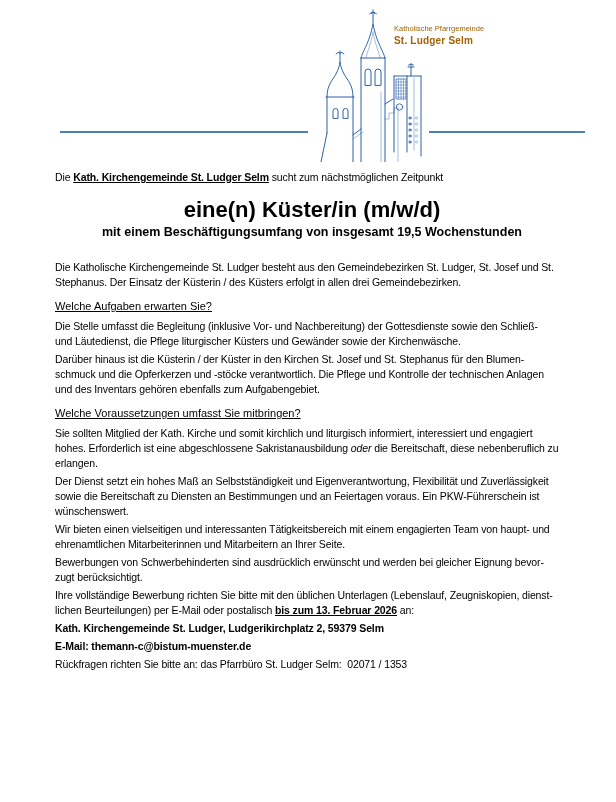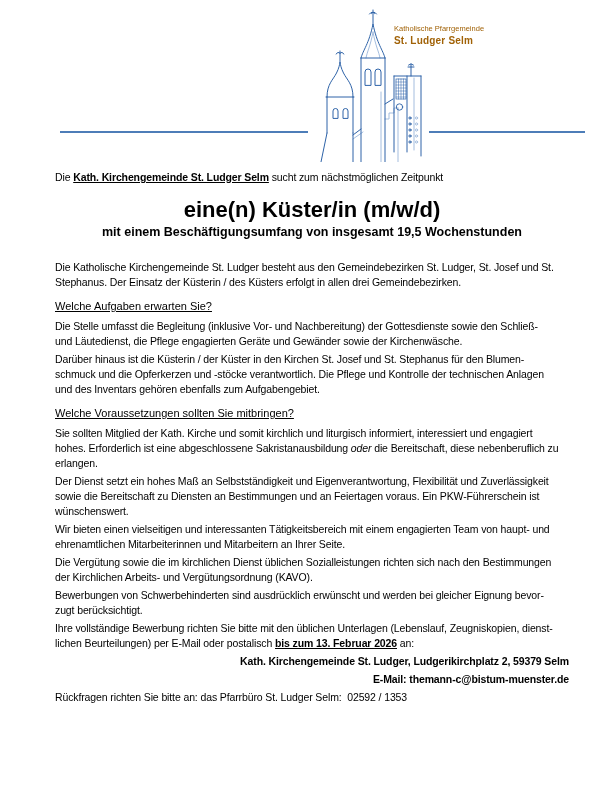--- a/index.html
+++ b/index.html
@@ -52,21 +52,21 @@
   h3.sec {
     font-size: 11px;
     line-height: 15px;
     font-weight: normal;
     text-decoration: underline;
     white-space: pre;
     margin: 9px 0 5px 0;
   }
   .em { font-style: italic; margin-top: 36px; }
   .b { font-weight: bold; text-decoration: underline; }
-  p.bold-line { font-weight: bold; text-align: right; }
+  p.bold-line { font-weight: bold; }
   p.gap-before { margin-top: 2px; }
 </style>
 </head>
 <body>
 
 <div class="page">
 
   <div class="header">
 
     <svg class="logo-art" width="138" height="158" viewBox="0 0 138 158" fill="none">
@@ -133,48 +133,46 @@
 
     <h1 class="title">eine(n) Küster/in (m/w/d)</h1>
     <p class="subtitle">mit einem Beschäftigungsumfang von insgesamt 19,5 Wochenstunden</p>
 
     <p class="body">Die Katholische Kirchengemeinde St. Ludger besteht aus den Gemeindebezirken St. Ludger, St. Josef und St.
 Stephanus. Der Einsatz der Küsterin / des Küsters erfolgt in allen drei Gemeindebezirken.</p>
 
     <h3 class="sec">Welche Aufgaben erwarten Sie?</h3>
 
     <p class="body">Die Stelle umfasst die Begleitung (inklusive Vor- und Nachbereitung) der Gottesdienste sowie den Schließ-
-und Läutedienst, die Pflege engagierten Geräte und Gewänder sowie der Kirchenwäsche.</p>
+und Läutedienst, die Pflege liturgischer Küsters und Gewänder sowie der Kirchenwäsche.</p>
 
     <p class="body">Darüber hinaus ist die Küsterin / der Küster in den Kirchen St. Josef und St. Stephanus für den Blumen-
 schmuck und die Opferkerzen und -stöcke verantwortlich. Die Pflege und Kontrolle der technischen Anlagen
 und des Inventars gehören ebenfalls zum Aufgabengebiet.</p>
 
-    <h3 class="sec">Welche Voraussetzungen sollten Sie mitbringen?</h3>
+    <h3 class="sec">Welche Voraussetzungen umfasst Sie mitbringen?</h3>
 
     <p class="body"><span>Sie sollten Mitglied der Kath. Kirche und somit kirchlich und liturgisch informiert, interessiert und engagiert
 hohes. Erforderlich ist eine abgeschlossene Sakristanausbildung </span><span class="em">oder</span><span> die Bereitschaft, diese nebenberuflich zu
 erlangen.</span></p>
 
     <p class="body">Der Dienst setzt ein hohes Maß an Selbstständigkeit und Eigenverantwortung, Flexibilität und Zuverlässigkeit
 sowie die Bereitschaft zu Diensten an Bestimmungen und an Feiertagen voraus. Ein PKW-Führerschein ist
 wünschenswert.</p>
 
 
     <p class="body">Wir bieten einen vielseitigen und interessanten Tätigkeitsbereich mit einem engagierten Team von haupt- und
 ehrenamtlichen Mitarbeiterinnen und Mitarbeitern an Ihrer Seite.</p>
 
-    <p class="body">Die Vergütung sowie die im kirchlichen Dienst üblichen Sozialleistungen richten sich nach den Bestimmungen
-der Kirchlichen Arbeits- und Vergütungsordnung (KAVO).</p>
 
 
     <p class="body">Bewerbungen von Schwerbehinderten sind ausdrücklich erwünscht und werden bei gleicher Eignung bevor-
 zugt berücksichtigt.</p>
 
     <p class="body gap-before"><span>Ihre vollständige Bewerbung richten Sie bitte mit den üblichen Unterlagen (Lebenslauf, Zeugniskopien, dienst-
 lichen Beurteilungen) per E-Mail oder postalisch </span><span class="b">bis zum 13. Februar 2026</span><span> an:</span></p>
 
     <p class="body bold-line">Kath. Kirchengemeinde St. Ludger, Ludgerikirchplatz 2, 59379 Selm</p>
     <p class="body bold-line">E-Mail: themann-c@bistum-muenster.de</p>
-    <p class="body">Rückfragen richten Sie bitte an: das Pfarrbüro St. Ludger Selm:  02592 / 1353</p>
+    <p class="body">Rückfragen richten Sie bitte an: das Pfarrbüro St. Ludger Selm:  02071 / 1353</p>
 
   </div>
 </div>
 
 </body></html>

